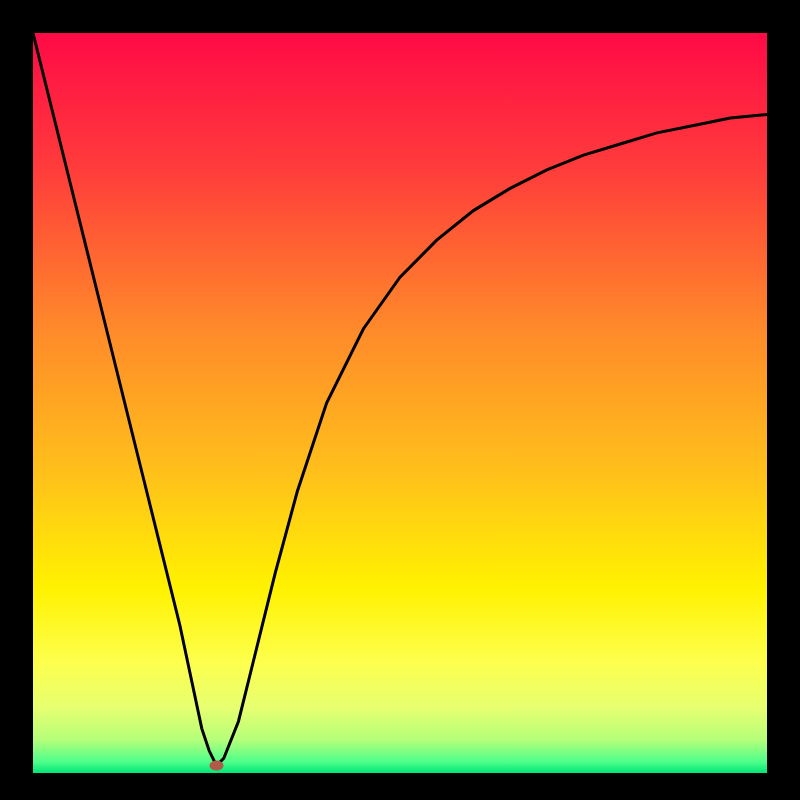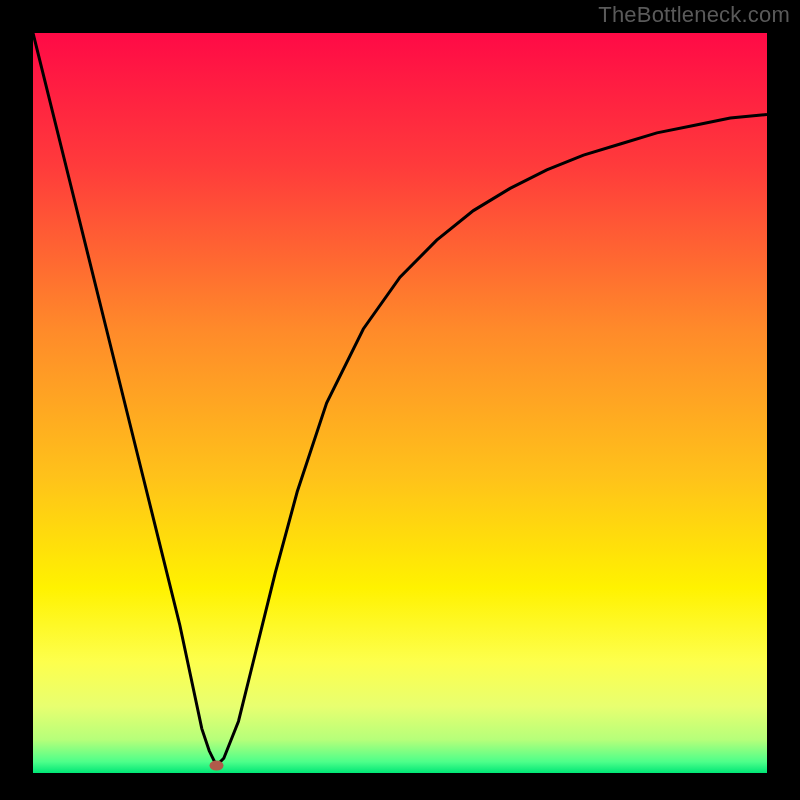--- a/index.html
+++ b/index.html
@@ -30,21 +30,20 @@
   svg {
     position: absolute;
     top: 0;
     left: 0;
   }
 </style>
 </head>
 <body>
 
 <div class="frame">
-  <div class="attribution">TheBottleneck.com</div>
   <svg id="chart-svg" width="800" height="800" viewBox="0 0 800 800">
     <defs>
       <linearGradient id="bg-grad" x1="0" y1="0" x2="0" y2="1">
           <stop offset="0%" stop-color="#ff0a46"></stop>
           <stop offset="18%" stop-color="#ff3b3b"></stop>
           <stop offset="40%" stop-color="#ff8a2a"></stop>
           <stop offset="60%" stop-color="#ffc21a"></stop>
           <stop offset="75%" stop-color="#fff200"></stop>
           <stop offset="85%" stop-color="#fdff4d"></stop>
           <stop offset="91%" stop-color="#e8ff70"></stop>

